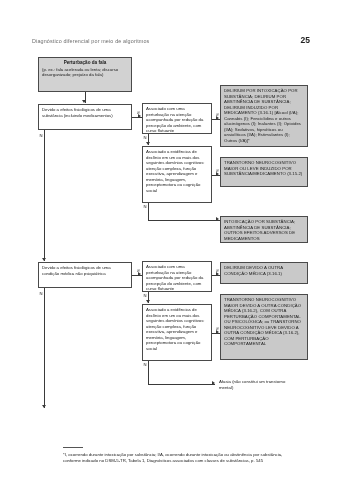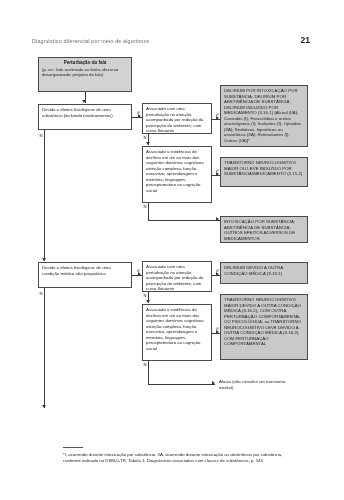--- a/index.html
+++ b/index.html
@@ -147,21 +147,21 @@
   }
 </style>
 </head>
 <body>
 
 <div id="page">
 
   <div class="page-edge"></div>
 
   <div id="runhead">Diagnóstico diferencial por meio de algoritmos</div>
-  <div id="folio">21</div>
+  <div id="folio">25</div>
 
   <div class="node shade" style="left:38px; top:57px; width:94px; height:35px;">
     <span class="ttl">Perturbação da fala</span>
     <span class="bdy">(p. ex.: fala acelerada ou lenta; discurso desorganizado; prejuízo da fala)</span>
   </div>
 
   <div class="vline" style="left:84.5px; top:92px; height:11px;"></div>
   <div class="arrow-d" style="left:82.3px; top:100px;"></div>
 
   <div class="node white" style="left:38px; top:104px; width:94px; height:26px;">

